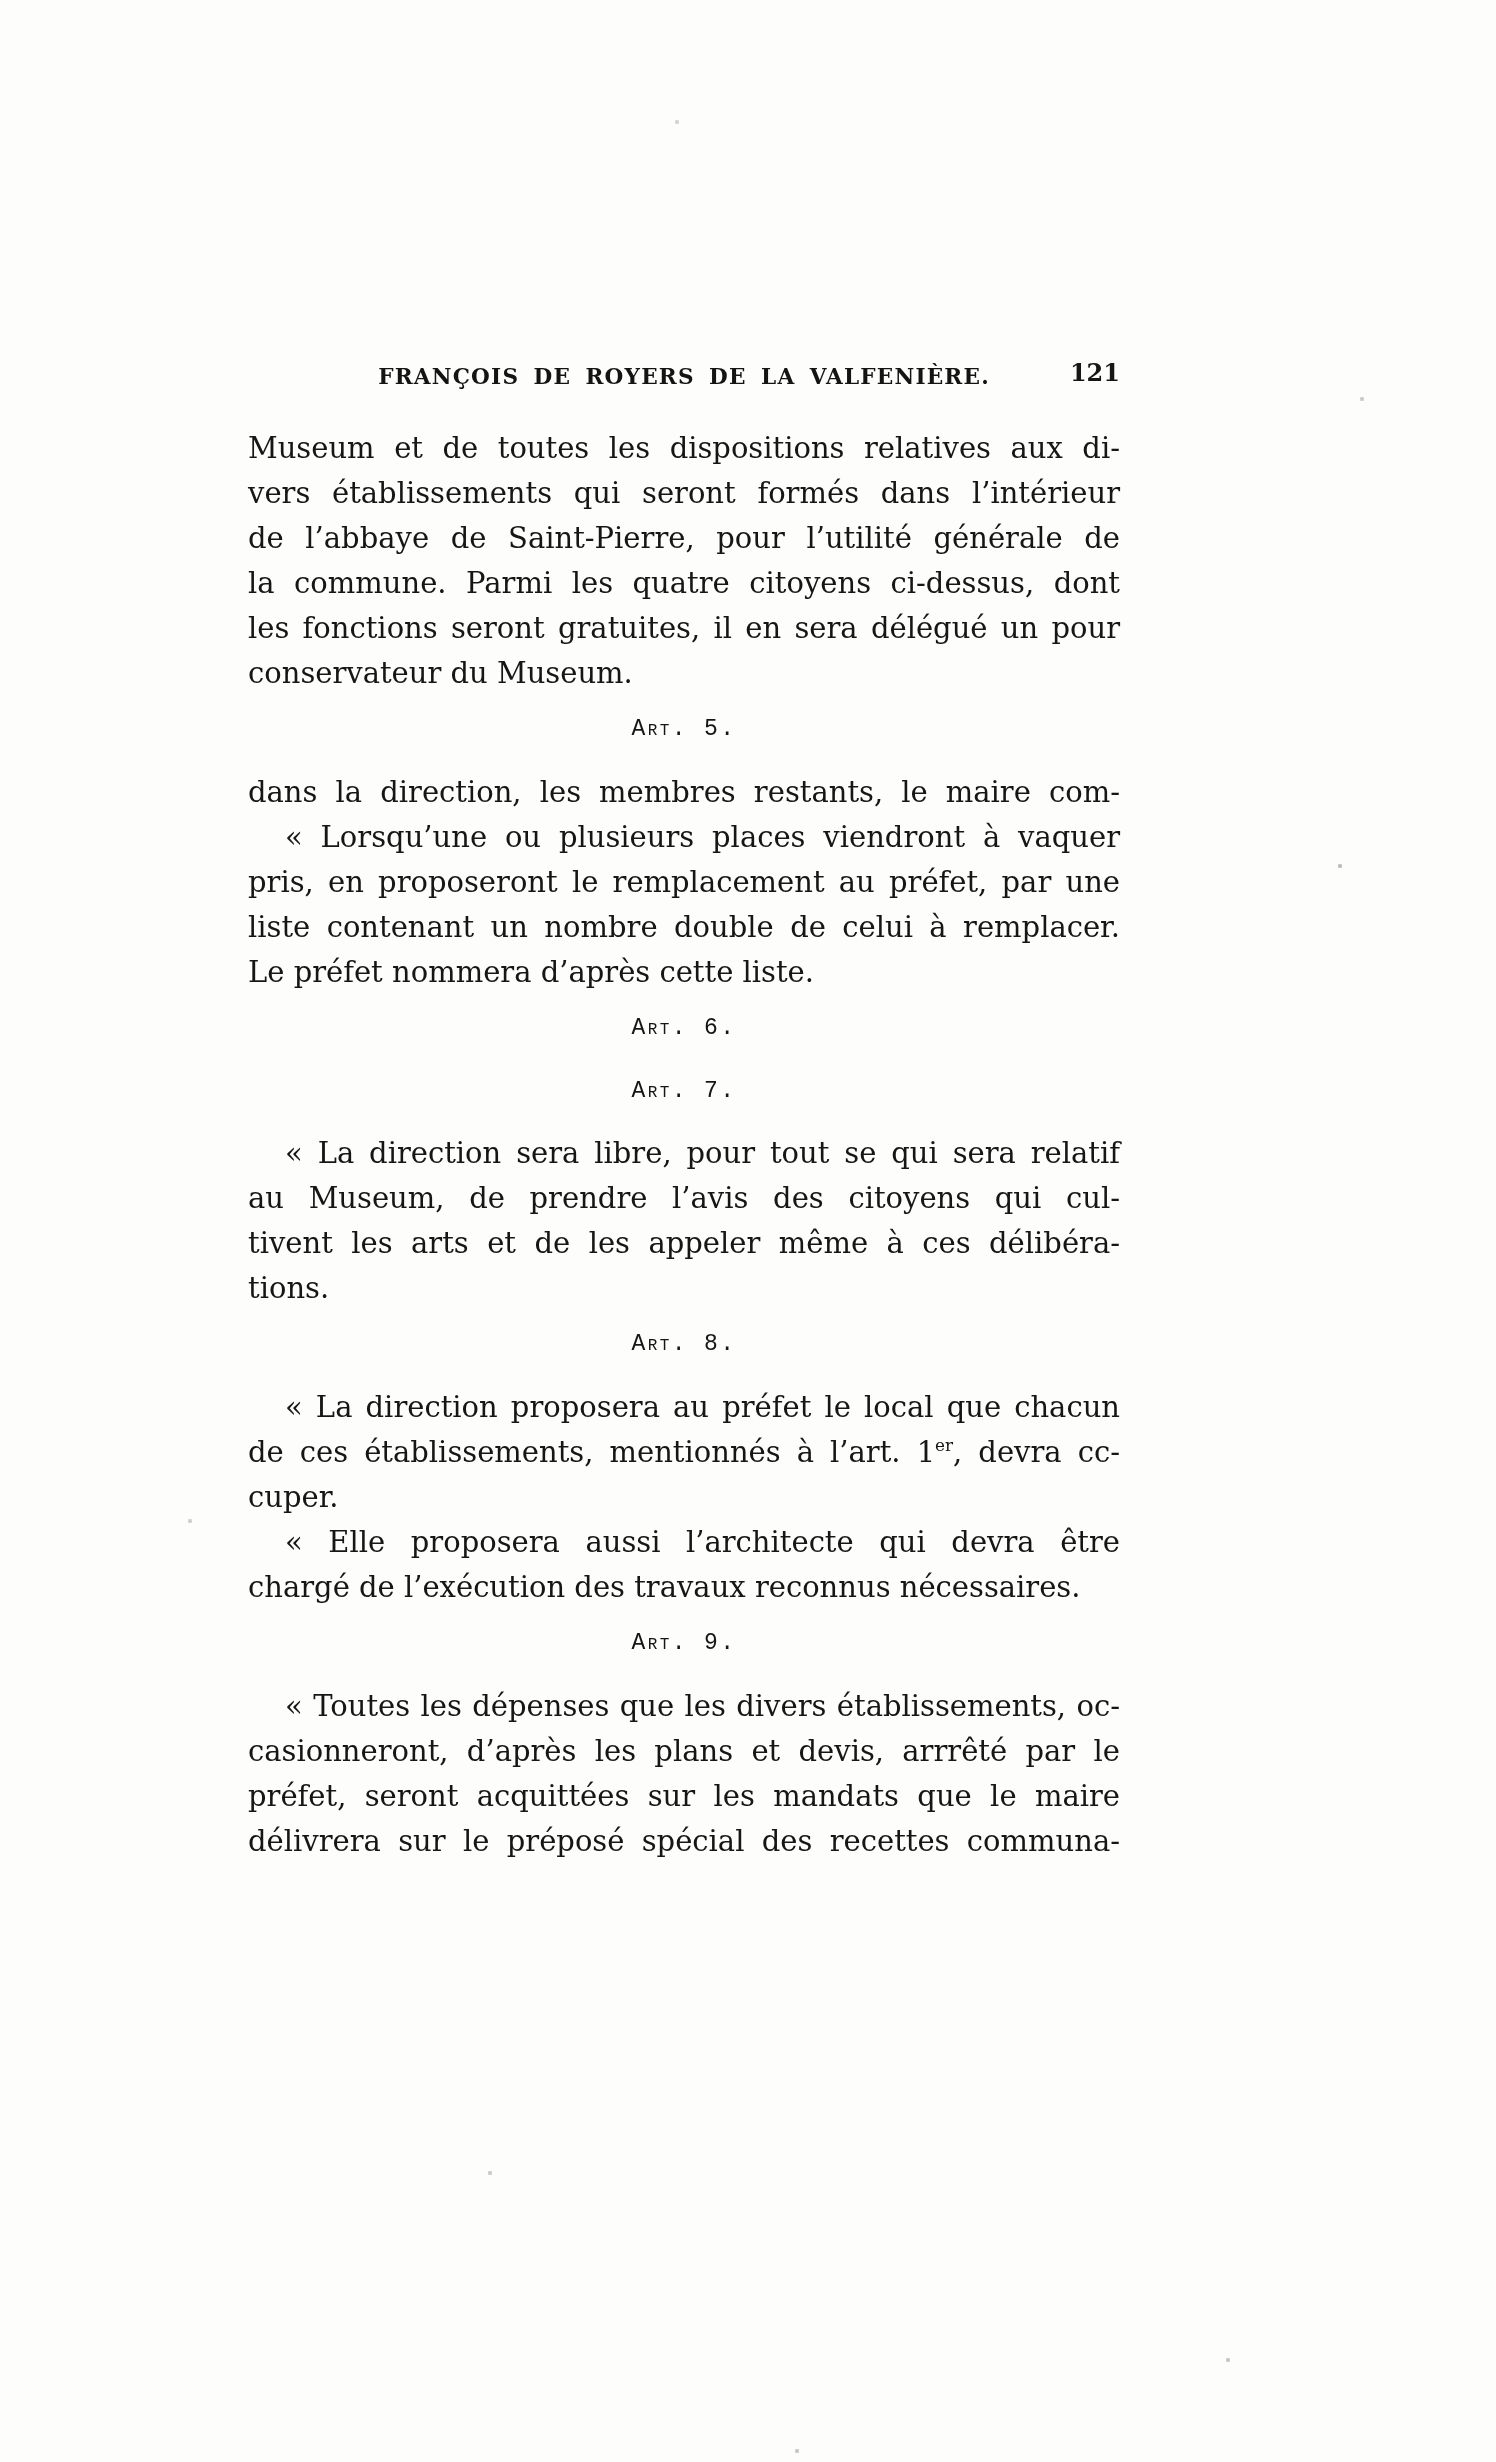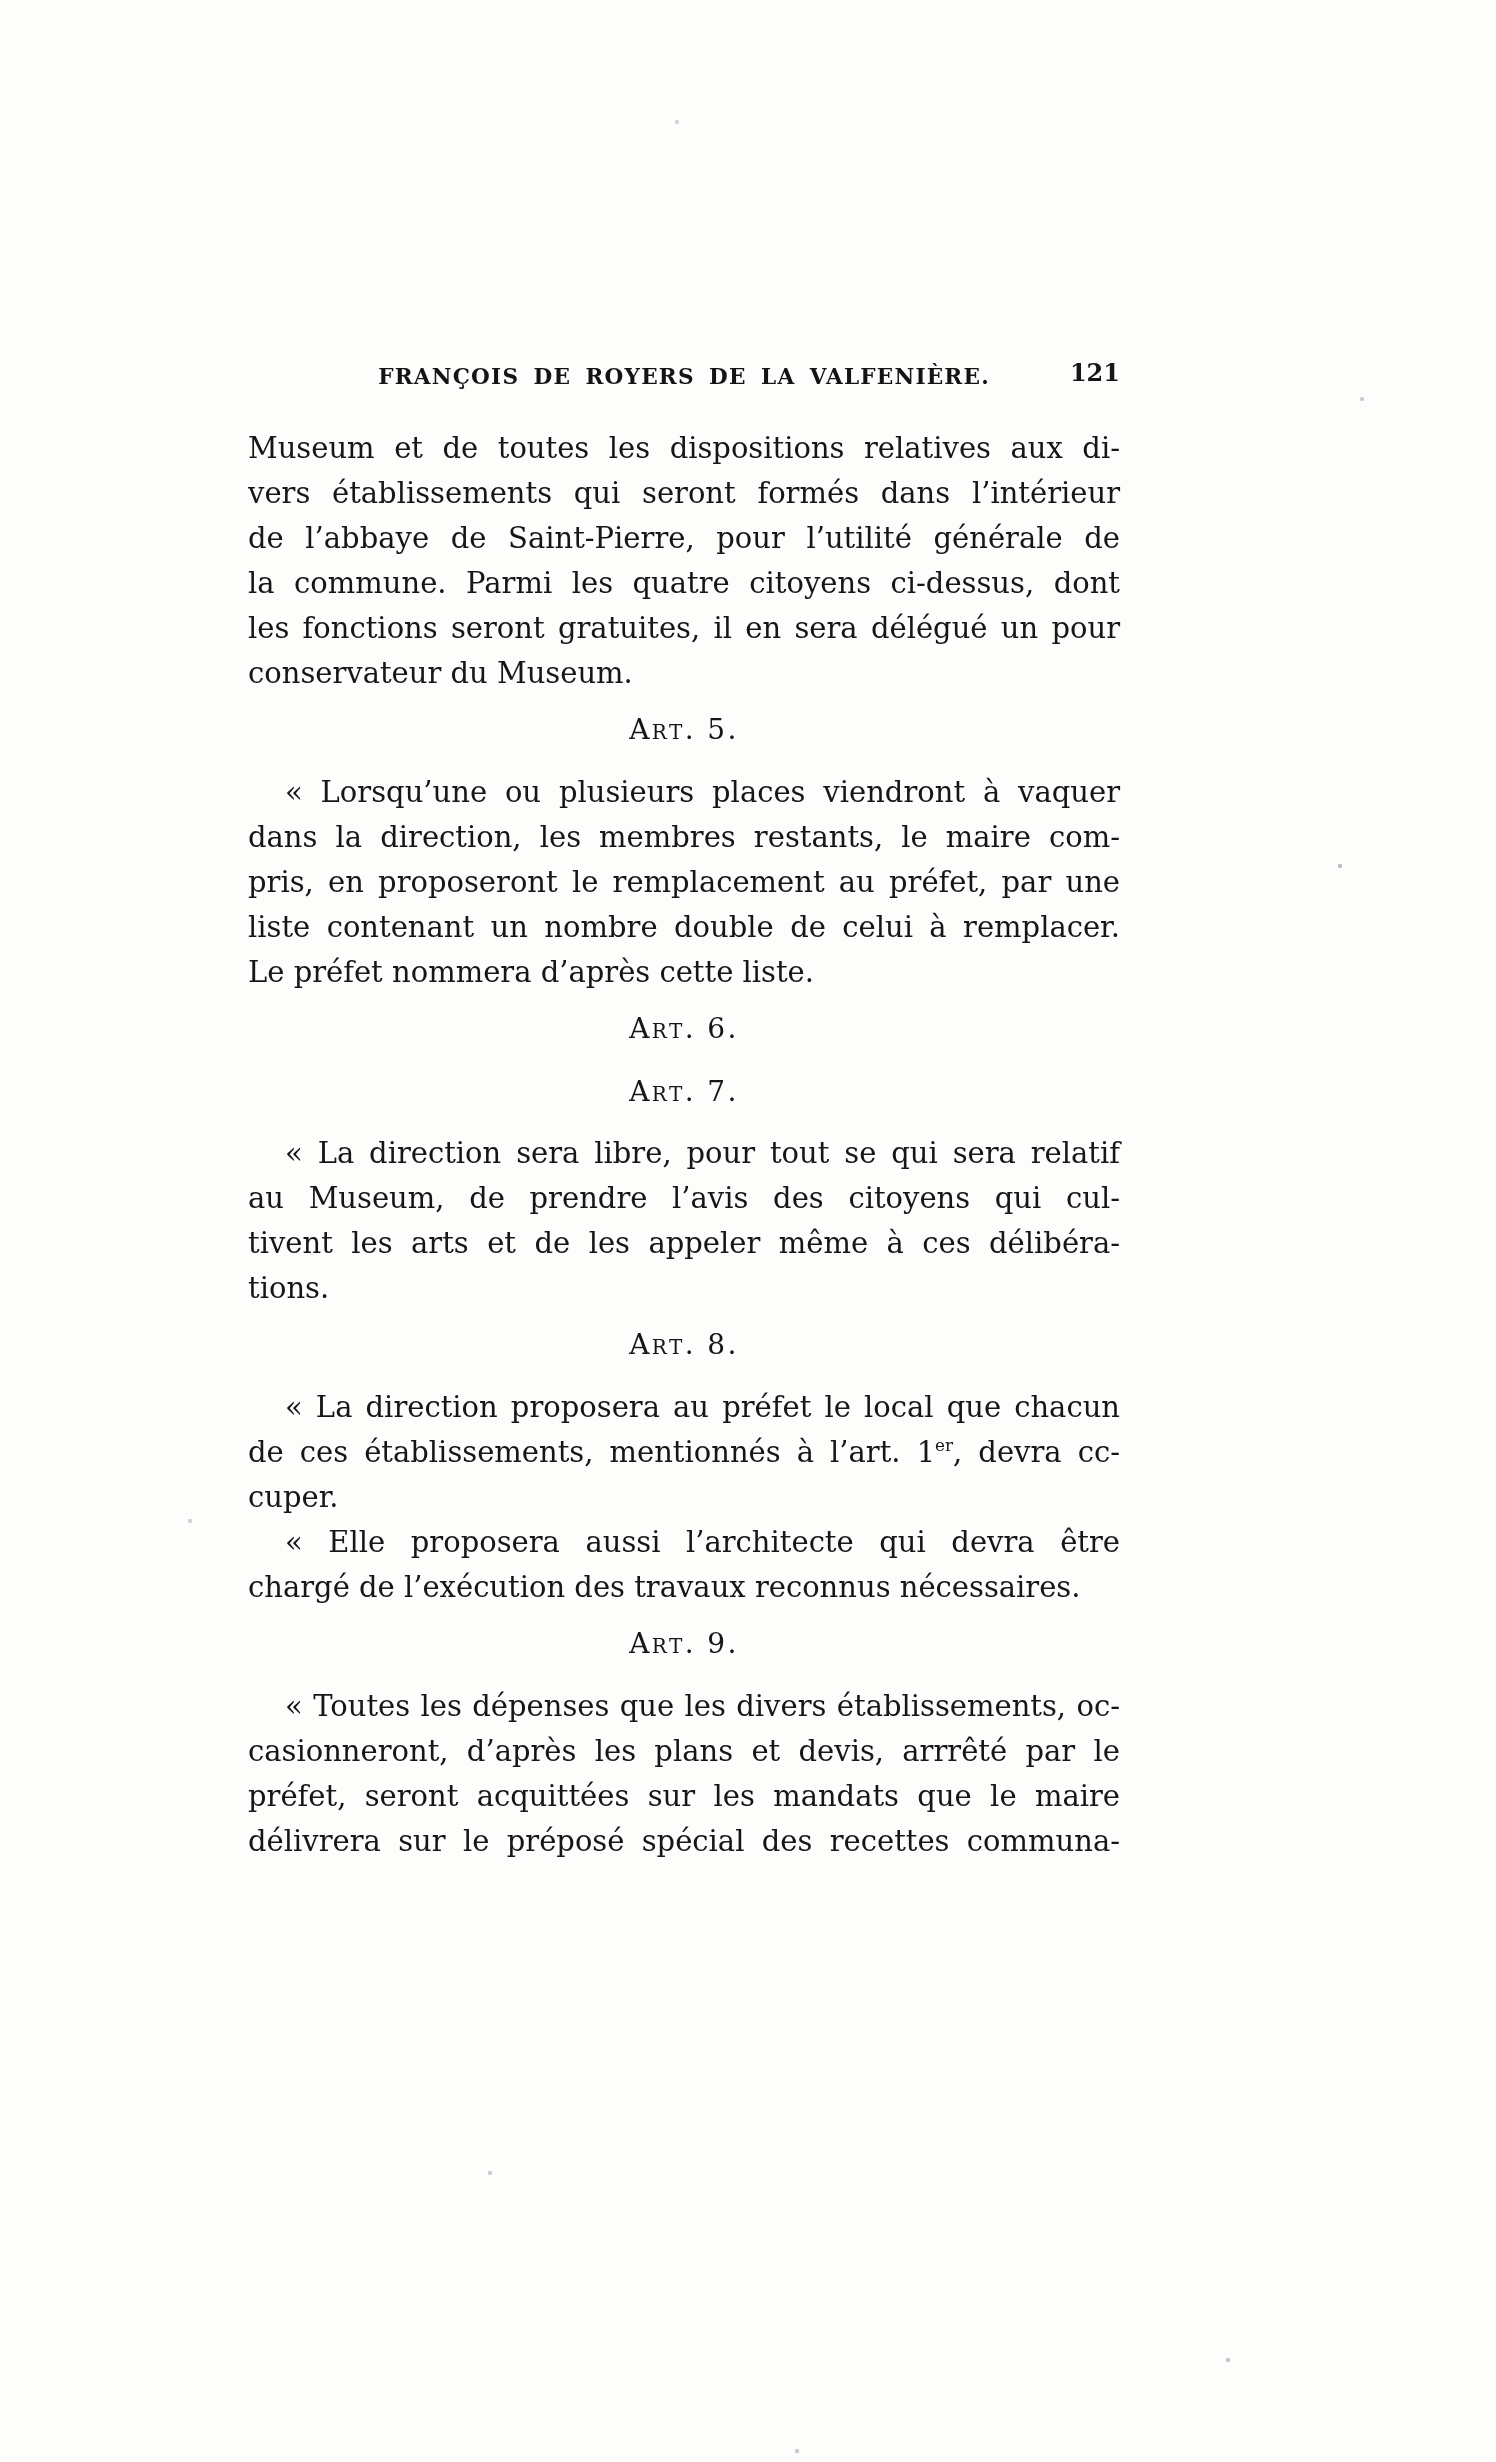--- a/index.html
+++ b/index.html
@@ -60,26 +60,27 @@
     text-align-last: left;
   }
   .line.indent {
     padding-left: 37px;
   }
   sup {
     font-size: 0.58em;
     line-height: 0;
   }
   .art-heading {
-    font-size: 28px;
+    font-size: 23px;
     line-height: 45px;
     margin: 11.2px 0 17.6px 0;
     text-align: center;
     font-variant: small-caps;
     letter-spacing: 2.4px;
+    font-family: Liberation Mono, monospace;
   }
   
   .speckles::before {
     content: "";
     position: absolute;
     left: 0;
     top: 0;
     width: 1.6px;
     height: 1.6px;
     background: transparent;
@@ -112,22 +113,22 @@
         <div class="para">
           <div class="line">Museum et de toutes les dispositions relatives aux di-</div>
           <div class="line">vers établissements qui seront formés dans l’intérieur</div>
           <div class="line">de l’abbaye de Saint-Pierre, pour l’utilité générale de</div>
           <div class="line">la commune. Parmi les quatre citoyens ci-dessus, dont</div>
           <div class="line">les fonctions seront gratuites, il en sera délégué un pour</div>
           <div class="line endline">conservateur du Museum.</div>
         </div>
         <div class="art-heading">Art. 5.</div>
         <div class="para">
+          <div class="line">dans la direction, les membres restants, le maire com-</div>
           <div class="line indent">« Lorsqu’une ou plusieurs places viendront à vaquer</div>
-          <div class="line">dans la direction, les membres restants, le maire com-</div>
           <div class="line">pris, en proposeront le remplacement au préfet, par une</div>
           <div class="line">liste contenant un nombre double de celui à remplacer.</div>
           <div class="line endline">Le préfet nommera d’après cette liste.</div>
         </div>
         <div class="art-heading">Art. 6.</div>
         <div class="art-heading">Art. 7.</div>
         <div class="para">
           <div class="line indent">« La direction sera libre, pour tout se qui sera relatif</div>
           <div class="line">au Museum, de prendre l’avis des citoyens qui cul-</div>
           <div class="line">tivent les arts et de les appeler même à ces délibéra-</div>

